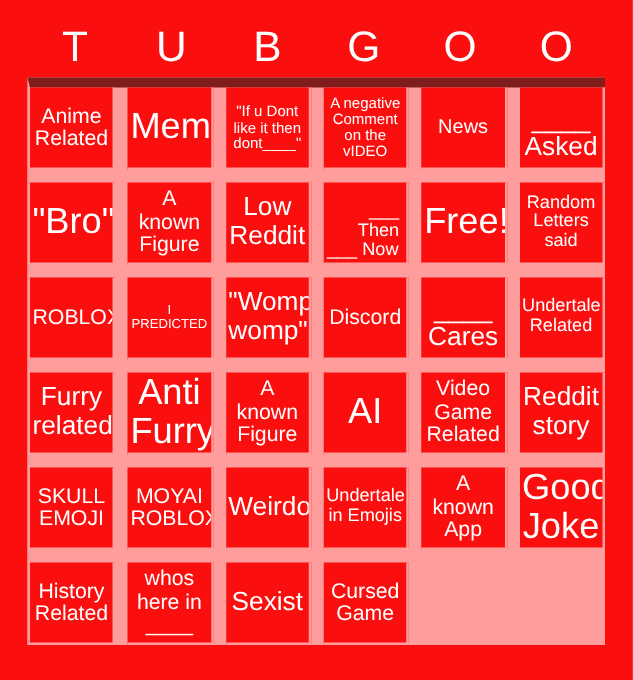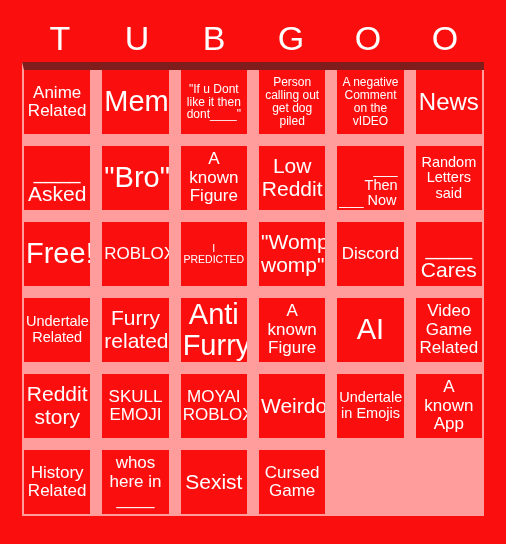--- a/index.html
+++ b/index.html
@@ -70,38 +70,38 @@
   }
   .cell .txt {
     display: block;
     width: 100%;
     line-height: 1.08;
     white-space: pre-line;
     font-family: "Liberation Sans", sans-serif;
   }
   
   .fs-xxl .txt { font-size: 29px; }
-  .fs-xl  .txt { font-size: 24px; }
+  .fs-xl  .txt { font-size: 16px; }
   .fs-lg  .txt { font-size: 21px; }
   .fs-md  .txt { font-size: 17px; }
   .fs-sm  .txt { font-size: 14.5px; }
   .fs-xs  .txt { font-size: 12px; }
   .fs-xxs .txt { font-size: 10.5px; }
   .align-bottom { align-items: flex-end; padding-bottom: 4px; }
   .spread { align-items: stretch; }
   .spread .txt {
     display: flex;
     flex-direction: column;
     justify-content: space-between;
     height: 100%;
     padding: 15px 0;
     box-sizing: border-box;
   }
   .spread .line-a { text-align: right; padding-right: 4px; }
-  .spread .line-b { text-align: left; padding-right: 4px; }
+  .spread .line-b { text-align: center; padding-right: 4px; }
 </style>
 </head>
 <body>
 
 <div id="card">
 
   <div id="header-row">
       <div class="header-letter">T</div>
       <div class="header-letter">U</div>
       <div class="header-letter">B</div>
@@ -117,26 +117,20 @@
       </div>
       <div class="cell fs-xxl">
         <span class="txt">Meme</span>
       </div>
       <div class="cell fs-xs">
         <span class="txt">"If u Dont
 like it then
 dont____"</span>
       </div>
       <div class="cell fs-xs">
-        <span class="txt">Person
-calling out
-get dog
-piled</span>
-      </div>
-      <div class="cell fs-xs">
         <span class="txt">A negative
 Comment
 on the
 vIDEO</span>
       </div>
       <div class="cell fs-xl">
         <span class="txt">News</span>
       </div>
       <div class="cell fs-lg align-bottom">
         <span class="txt">____
@@ -150,28 +144,28 @@
 known
 Figure</span>
       </div>
       <div class="cell fs-lg">
         <span class="txt">Low
 Reddit</span>
       </div>
       <div class="cell fs-sm spread">
         <span class="txt"><span class="line-a">___ Then</span><span class="line-b">___ Now</span></span>
       </div>
+      <div class="cell fs-xxl">
+        <span class="txt">Free!</span>
+      </div>
       <div class="cell fs-sm">
         <span class="txt">Random
 Letters
 said</span>
       </div>
-      <div class="cell fs-xxl">
-        <span class="txt">Free!</span>
-      </div>
       <div class="cell fs-md">
         <span class="txt">ROBLOX</span>
       </div>
       <div class="cell fs-xxs">
         <span class="txt">I
 PREDICTED</span>
       </div>
       <div class="cell fs-lg">
         <span class="txt">"Womp
 womp"</span>
@@ -225,20 +219,24 @@
       </div>
       <div class="cell fs-sm">
         <span class="txt">Undertale
 in Emojis</span>
       </div>
       <div class="cell fs-md">
         <span class="txt">A
 known
 App</span>
       </div>
+      <div class="cell fs-xxl">
+        <span class="txt">Good
+Joke</span>
+      </div>
       <div class="cell fs-md">
         <span class="txt">History
 Related</span>
       </div>
       <div class="cell fs-md">
         <span class="txt">whos
 here in
 ____</span>
       </div>
       <div class="cell fs-lg">

